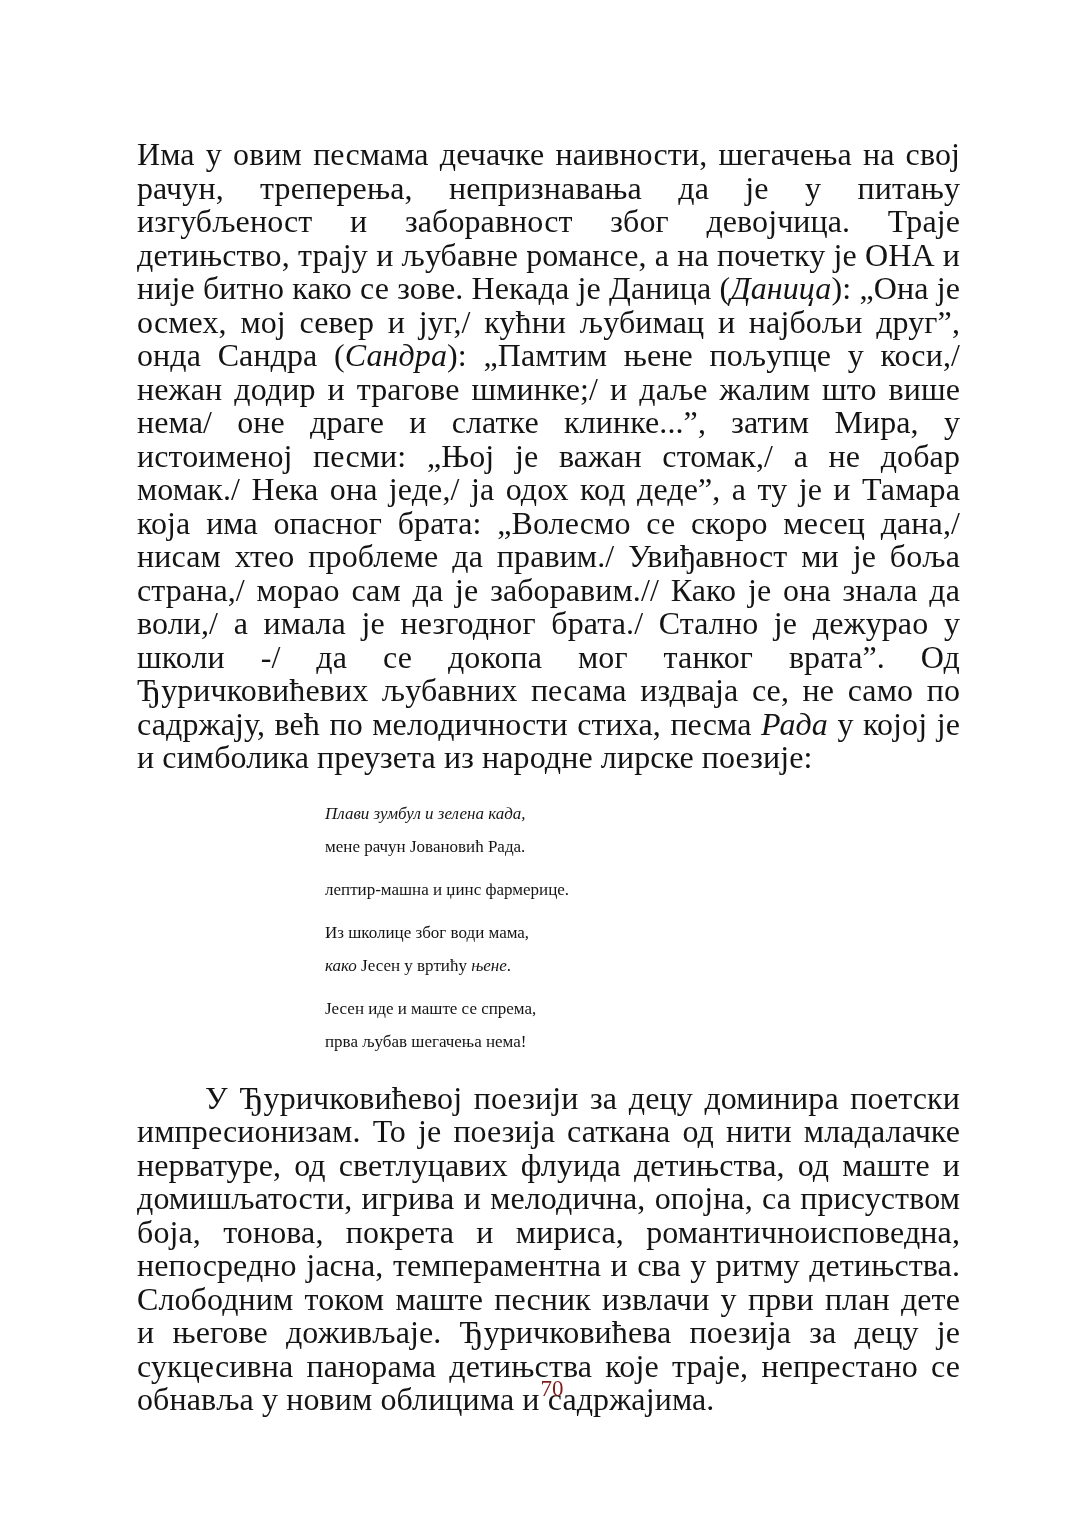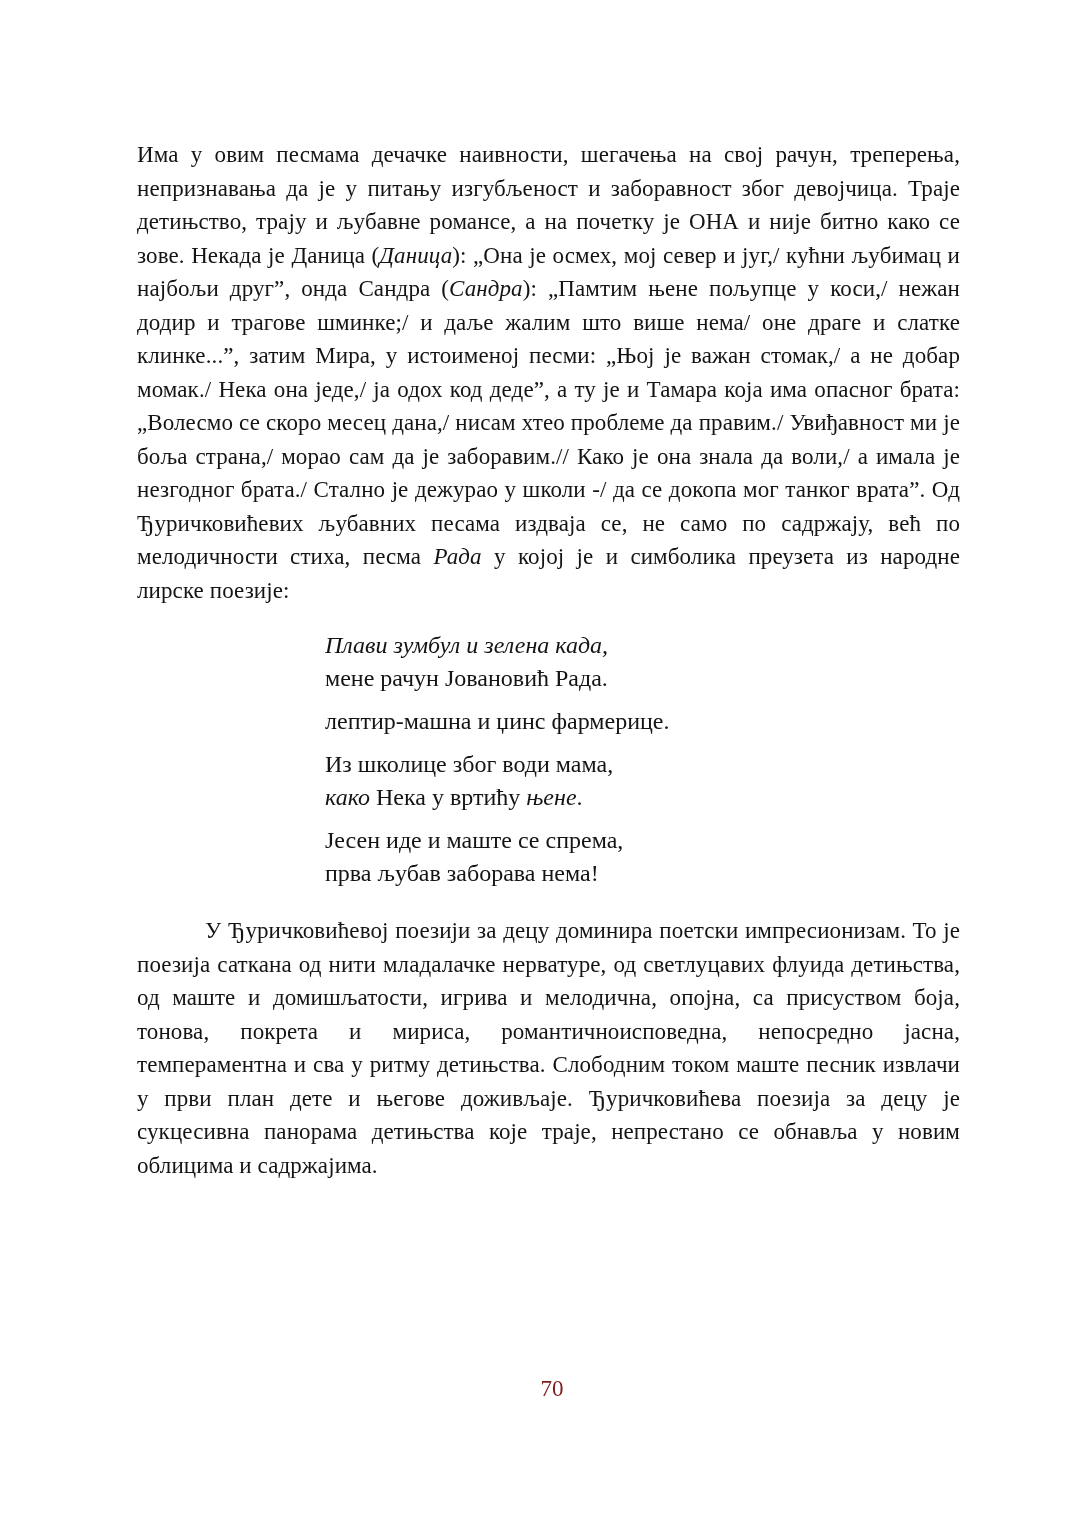--- a/index.html
+++ b/index.html
@@ -18,31 +18,31 @@
     overflow: hidden;
   }
   .text-block {
     position: absolute;
     left: 137px;
     top: 138px;
     width: 823px;
   }
   .para {
     margin: 0;
-    font-size: 23px;
+    font-size: 32px;
     line-height: 33.5px;
     text-align: justify;
     letter-spacing: 0.1px;
   }
   .para.indented {
     text-indent: 68px;
   }
   .poem {
     margin: 22px 0 24px 188px;
-    font-size: 24px;
+    font-size: 17px;
     line-height: 33px;
   }
   .poem .stanza {
     margin-bottom: 10px;
   }
   .poem .poem-line {
     white-space: nowrap;
   }
   em {
     font-style: italic;
@@ -67,25 +67,25 @@
     <div class="poem">
         <div class="stanza">
           <div class="poem-line"><em>Плави зумбул и зелена када,</em></div>
           <div class="poem-line"><span>мене рачун Јовановић Рада.</span></div>
         </div>
         <div class="stanza">
           <div class="poem-line"><span>лептир-машна и џинс фармерице.</span></div>
         </div>
         <div class="stanza">
           <div class="poem-line"><span>Из школице због води мама,</span></div>
-          <div class="poem-line"><em>како</em><span> Нека у вртићу </span><em>њене</em><span>.</span></div>
+          <div class="poem-line"><em>како</em><span> Јесен у вртићу </span><em>њене</em><span>.</span></div>
         </div>
         <div class="stanza">
           <div class="poem-line"><span>Јесен иде и маште се спрема,</span></div>
-          <div class="poem-line"><span>прва љубав заборава нема!</span></div>
+          <div class="poem-line"><span>прва љубав шегачења нема!</span></div>
         </div>
       </div>
 
     <p class="para indented"><span>У Ђуричковићевој поезији за децу доминира поетски импресионизам. То је поезија саткана од нити младалачке нерватуре, од светлуцавих флуида детињства, од маште и домишљатости, игрива и мелодична, опојна, са присуством боја, тонова, покрета и мириса, романтичноисповедна, непосредно јасна, темпераментна и сва у ритму детињства. Слободним током маште песник извлачи у први план дете и његове доживљаје. Ђуричковићева поезија за децу је сукцесивна панорама детињства које траје, непрестано се обнавља у новим облицима и садржајима.</span></p>
   </div>
 
   <div class="page-number">70</div>
 </div>
 
 </body></html>

